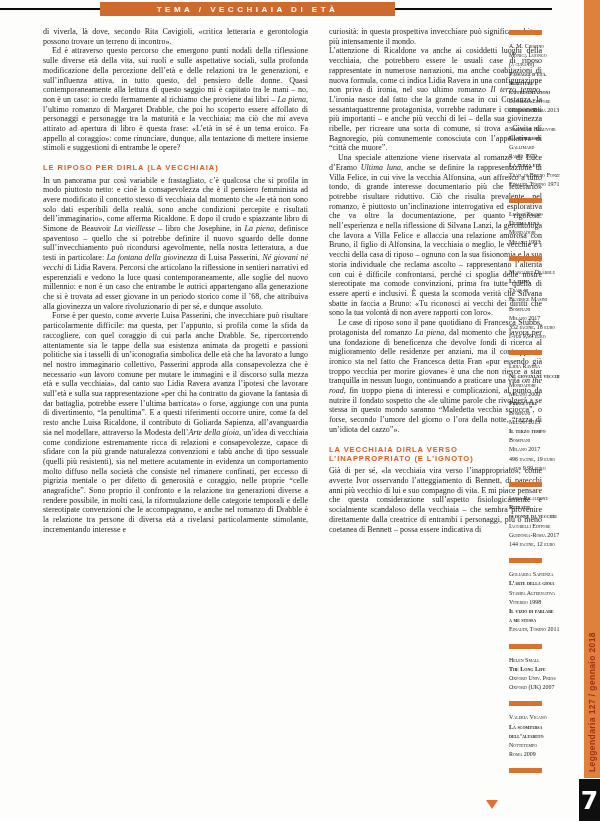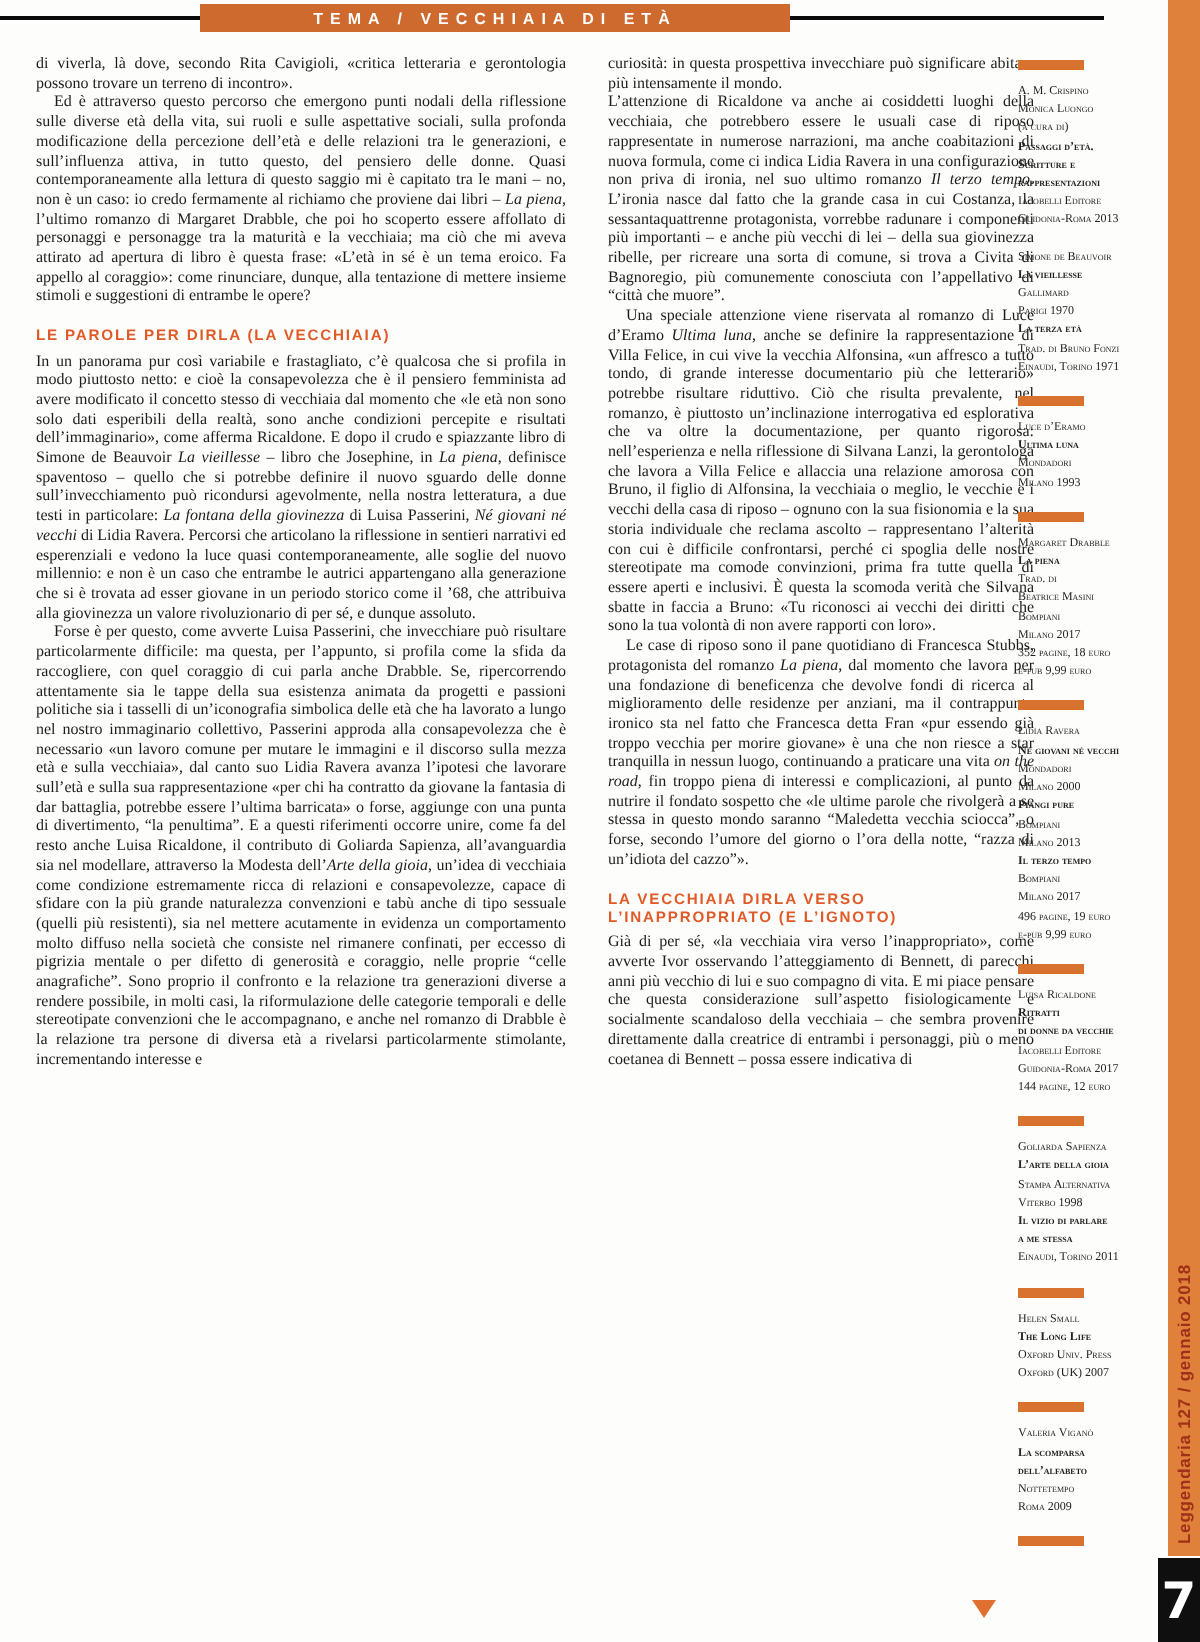--- a/index.html
+++ b/index.html
@@ -13,21 +13,21 @@
   .top-rule { position:absolute; left:0; top:8px; width:552px; height:2px; background:#0a0a0a; }
   .title-band {
     position:absolute; left:100px; top:2px; width:295px; height:14px;
     background:#cf6a2e; display:flex; align-items:center; justify-content:center;
   }
   .title-band span {
     color:#ffffff; font-family:"Liberation Sans", sans-serif;
     font-size:8px; font-weight:bold; letter-spacing:3.5px; white-space:nowrap;
   }
   
-  .col { position:absolute; top:27px; height:766px; overflow:hidden; }
+  .col { position:absolute; top:27px; height:766px; overflow:hidden;margin-left:25px; }
   .col-left { left:18px;  width:265px; }
   .col-mid  { left:304px; width:213px; }
   .col p { margin:0; font-size:8px; line-height:9.7px; text-align:justify; }
   .col p.indent { text-indent:9px; }
   .col-heading {
     color:#e05a28; font-family:"Liberation Sans", sans-serif; font-weight:bold;
     font-size:7.6px; line-height:9.4px; letter-spacing:0.9px;
     margin:10px 0 3px 0;
   }
   
@@ -66,21 +66,21 @@
 <div class="page">
 
   <div class="top-rule"></div>
   <div class="title-band">
     <span>TEMA / VECCHIAIA DI ETÀ</span>
   </div>
 
   <section class="col col-left">
     <p>di viverla, là dove, secondo Rita Cavigioli, «critica letteraria e gerontologia possono trovare un terreno di incontro».</p>
     <p class="indent">Ed è attraverso questo percorso che emergono punti nodali della riflessione sulle diverse età della vita, sui ruoli e sulle aspettative sociali, sulla profonda modificazione della percezione dell’età e delle relazioni tra le generazioni, e sull’influenza attiva, in tutto questo, del pensiero delle donne. Quasi contemporaneamente alla lettura di questo saggio mi è capitato tra le mani – no, non è un caso: io credo fermamente al richiamo che proviene dai libri – <i>La piena</i>, l’ultimo romanzo di Margaret Drabble, che poi ho scoperto essere affollato di personaggi e personagge tra la maturità e la vecchiaia; ma ciò che mi aveva attirato ad apertura di libro è questa frase: «L’età in sé è un tema eroico. Fa appello al coraggio»: come rinunciare, dunque, alla tentazione di mettere insieme stimoli e suggestioni di entrambe le opere?</p>
-    <h2 class="col-heading">LE PAROLE PER DIRLA (LA VECCHIAIA)</h2>
+    <h2 class="col-heading">LE RIPOSO PER DIRLA (LA VECCHIAIA)</h2>
     <p>In un panorama pur così variabile e frastagliato, c’è qualcosa che si profila in modo piuttosto netto: e cioè la consapevolezza che è il pensiero femminista ad avere modificato il concetto stesso di vecchiaia dal momento che «le età non sono solo dati esperibili della realtà, sono anche condizioni percepite e risultati dell’immaginario», come afferma Ricaldone. E dopo il crudo e spiazzante libro di Simone de Beauvoir <i>La vieillesse</i> – libro che Josephine, in <i>La piena</i>, definisce spaventoso – quello che si potrebbe definire il nuovo sguardo delle donne sull’invecchiamento può ricondursi agevolmente, nella nostra letteratura, a due testi in particolare: <i>La fontana della giovinezza</i> di Luisa Passerini, <i>Né giovani né vecchi</i> di Lidia Ravera. Percorsi che articolano la riflessione in sentieri narrativi ed esperenziali e vedono la luce quasi contemporaneamente, alle soglie del nuovo millennio: e non è un caso che entrambe le autrici appartengano alla generazione che si è trovata ad esser giovane in un periodo storico come il ’68, che attribuiva alla giovinezza un valore rivoluzionario di per sé, e dunque assoluto.</p>
     <p class="indent">Forse è per questo, come avverte Luisa Passerini, che invecchiare può risultare particolarmente difficile: ma questa, per l’appunto, si profila come la sfida da raccogliere, con quel coraggio di cui parla anche Drabble. Se, ripercorrendo attentamente sia le tappe della sua esistenza animata da progetti e passioni politiche sia i tasselli di un’iconografia simbolica delle età che ha lavorato a lungo nel nostro immaginario collettivo, Passerini approda alla consapevolezza che è necessario «un lavoro comune per mutare le immagini e il discorso sulla mezza età e sulla vecchiaia», dal canto suo Lidia Ravera avanza l’ipotesi che lavorare sull’età e sulla sua rappresentazione «per chi ha contratto da giovane la fantasia di dar battaglia, potrebbe essere l’ultima barricata» o forse, aggiunge con una punta di divertimento, “la penultima”. E a questi riferimenti occorre unire, come fa del resto anche Luisa Ricaldone, il contributo di Goliarda Sapienza, all’avanguardia sia nel modellare, attraverso la Modesta dell’<i>Arte della gioia</i>, un’idea di vecchiaia come condizione estremamente ricca di relazioni e consapevolezze, capace di sfidare con la più grande naturalezza convenzioni e tabù anche di tipo sessuale (quelli più resistenti), sia nel mettere acutamente in evidenza un comportamento molto diffuso nella società che consiste nel rimanere confinati, per eccesso di pigrizia mentale o per difetto di generosità e coraggio, nelle proprie “celle anagrafiche”. Sono proprio il confronto e la relazione tra generazioni diverse a rendere possibile, in molti casi, la riformulazione delle categorie temporali e delle stereotipate convenzioni che le accompagnano, e anche nel romanzo di Drabble è la relazione tra persone di diversa età a rivelarsi particolarmente stimolante, incrementando interesse e</p>
   </section>
 
   <section class="col col-mid">
     <p>curiosità: in questa prospettiva invecchiare può significare abitare più intensamente il mondo.</p>
     <p>L’attenzione di Ricaldone va anche ai cosiddetti luoghi della vecchiaia, che potrebbero essere le usuali case di riposo rappresentate in numerose narrazioni, ma anche coabitazioni di nuova formula, come ci indica Lidia Ravera in una configurazione non priva di ironia, nel suo ultimo romanzo <i>Il terzo tempo</i>. L’ironia nasce dal fatto che la grande casa in cui Costanza, la sessantaquattrenne protagonista, vorrebbe radunare i componenti più importanti – e anche più vecchi di lei – della sua giovinezza ribelle, per ricreare una sorta di comune, si trova a Civita di Bagnoregio, più comunemente conosciuta con l’appellativo di “città che muore”.</p>
     <p class="indent">Una speciale attenzione viene riservata al romanzo di Luce d’Eramo <i>Ultima luna</i>, anche se definire la rappresentazione di Villa Felice, in cui vive la vecchia Alfonsina, «un affresco a tutto tondo, di grande interesse documentario più che letterario» potrebbe risultare riduttivo. Ciò che risulta prevalente, nel romanzo, è piuttosto un’inclinazione interrogativa ed esplorativa che va oltre la documentazione, per quanto rigorosa: nell’esperienza e nella riflessione di Silvana Lanzi, la gerontologa che lavora a Villa Felice e allaccia una relazione amorosa con Bruno, il figlio di Alfonsina, la vecchiaia o meglio, le vecchie e i vecchi della casa di riposo – ognuno con la sua fisionomia e la sua storia individuale che reclama ascolto – rappresentano l’alterità con cui è difficile confrontarsi, perché ci spoglia delle nostre stereotipate ma comode convinzioni, prima fra tutte quella di essere aperti e inclusivi. È questa la scomoda verità che Silvana sbatte in faccia a Bruno: «Tu riconosci ai vecchi dei diritti che sono la tua volontà di non avere rapporti con loro».</p>
     <p class="indent">Le case di riposo sono il pane quotidiano di Francesca Stubbs, protagonista del romanzo <i>La piena</i>, dal momento che lavora per una fondazione di beneficenza che devolve fondi di ricerca al miglioramento delle residenze per anziani, ma il contrappunto ironico sta nel fatto che Francesca detta Fran «pur essendo già troppo vecchia per morire giovane» è una che non riesce a star tranquilla in nessun luogo, continuando a praticare una vita <i>on the road</i>, fin troppo piena di interessi e complicazioni, al punto da nutrire il fondato sospetto che «le ultime parole che rivolgerà a se stessa in questo mondo saranno “Maledetta vecchia sciocca”, o forse, secondo l’umore del giorno o l’ora della notte, “razza di un’idiota del cazzo”».</p>
     <h2 class="col-heading">LA VECCHIAIA DIRLA VERSO L’INAPPROPRIATO (E L’IGNOTO)</h2>

